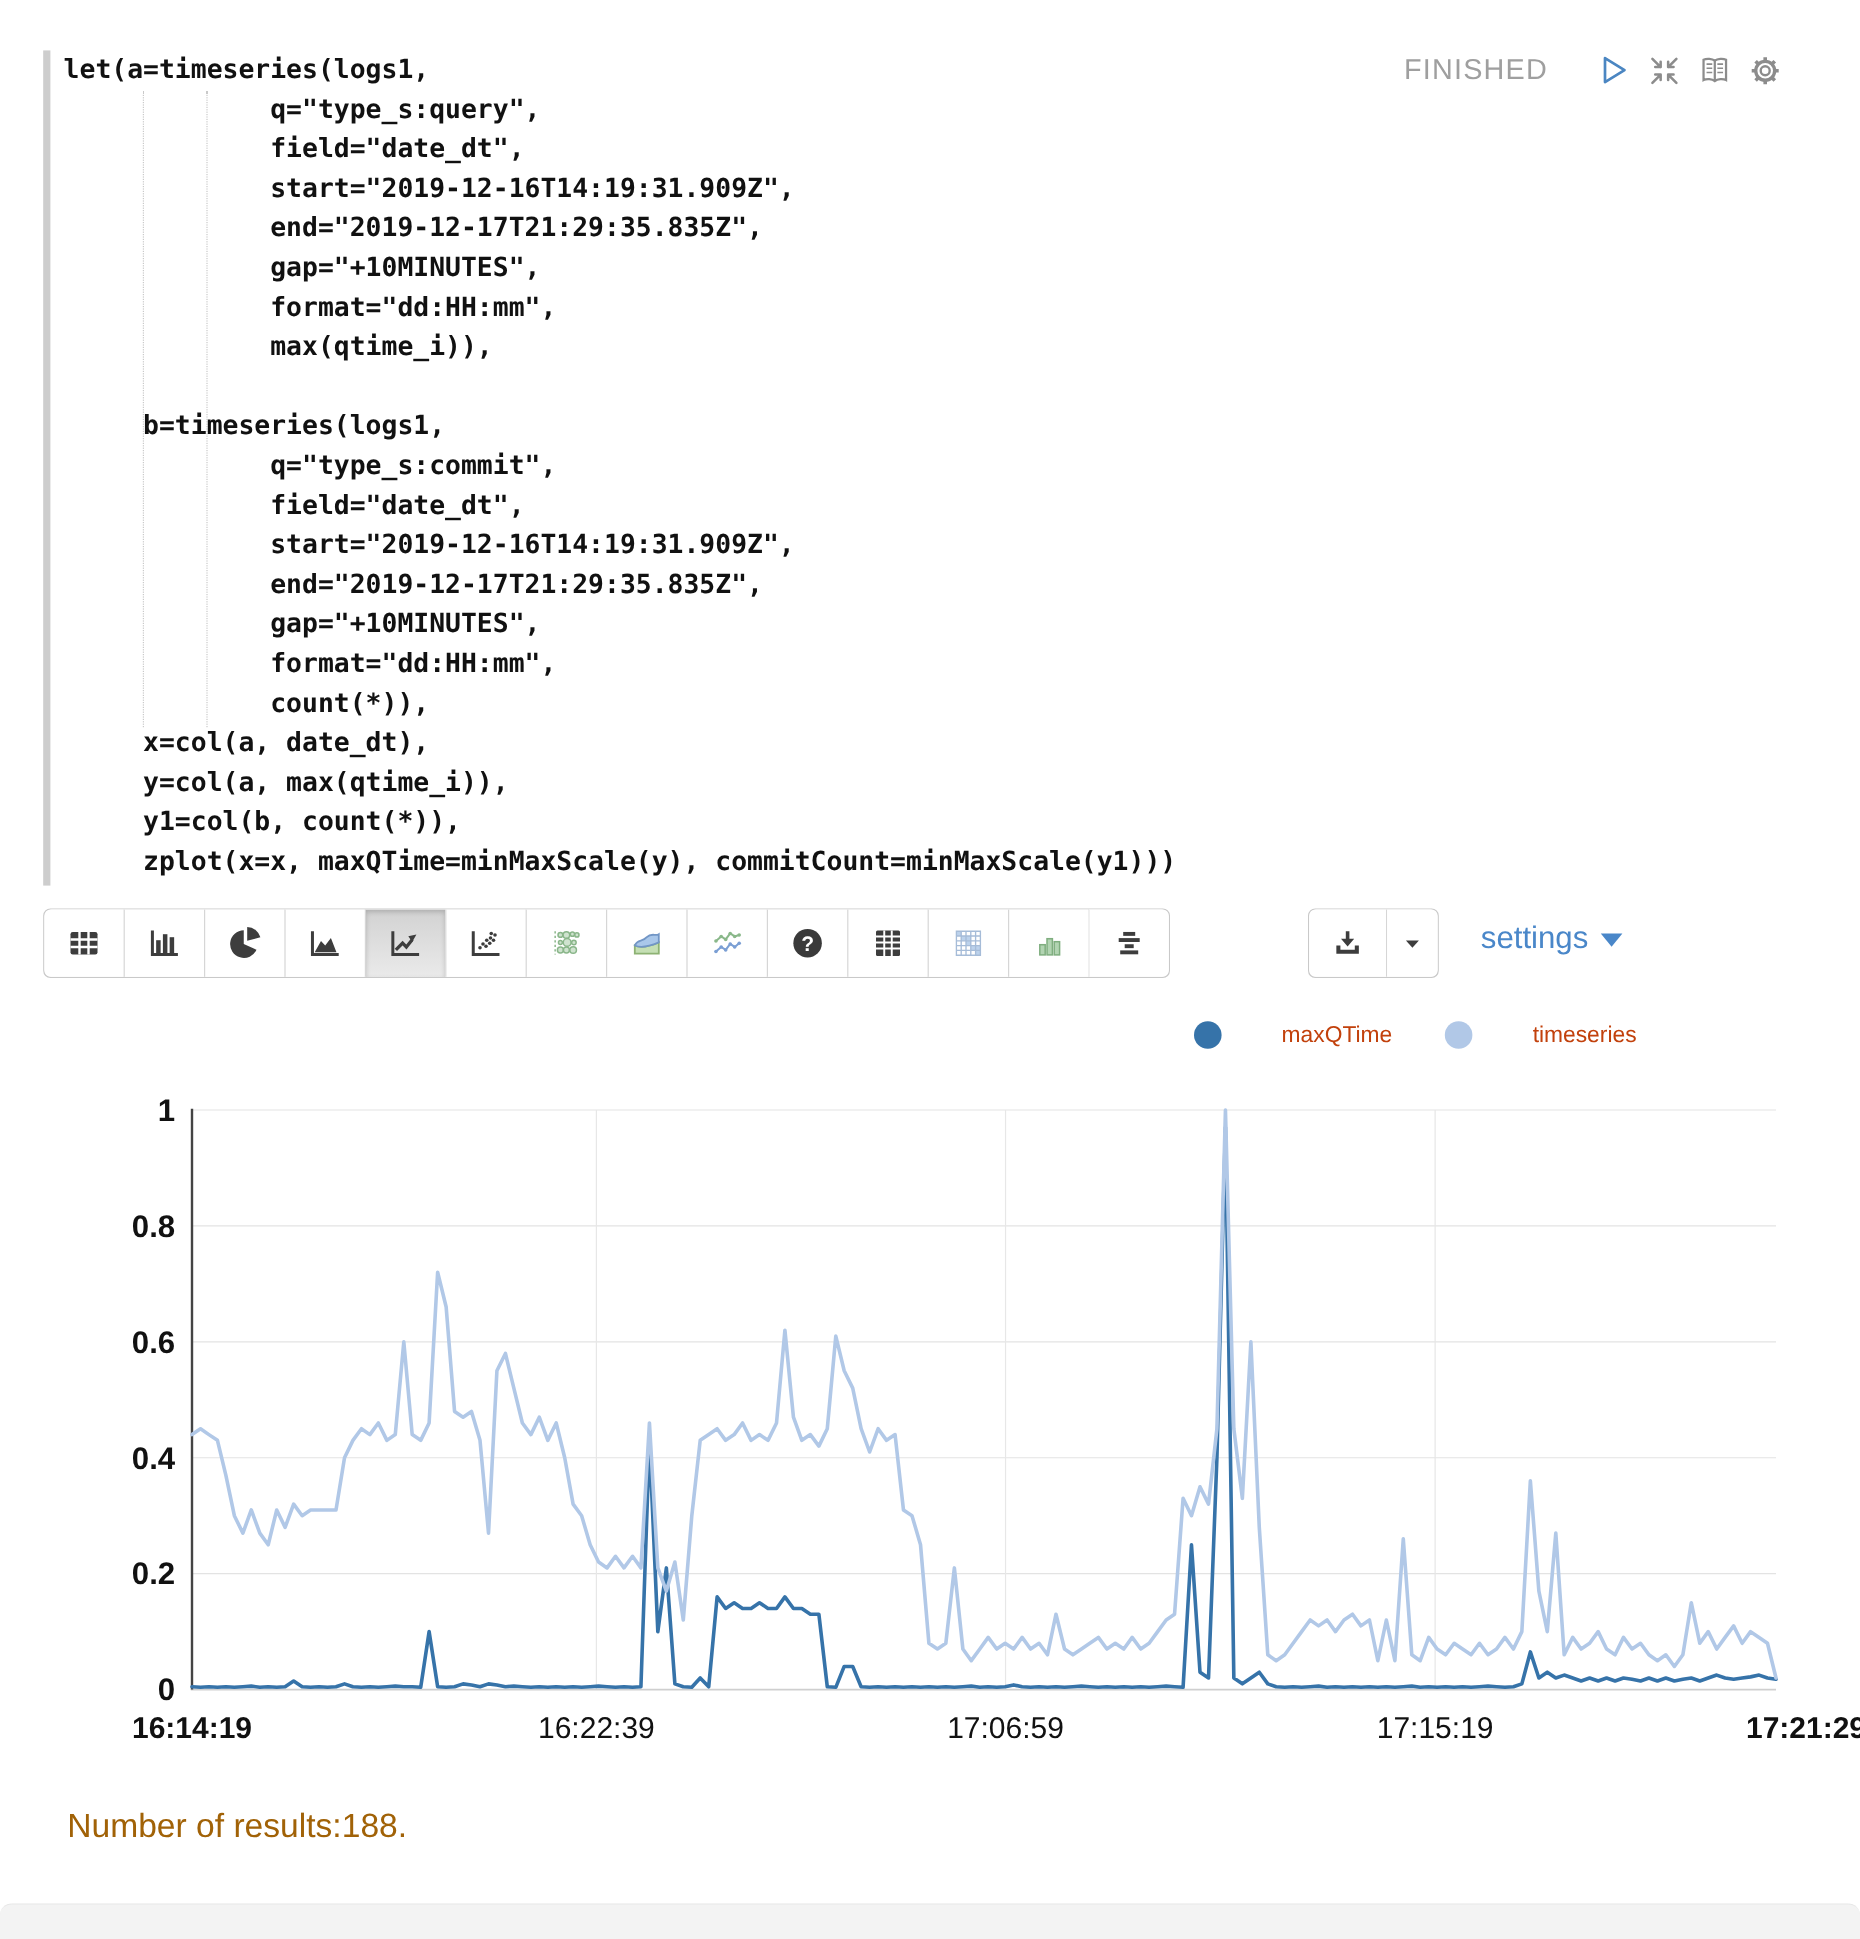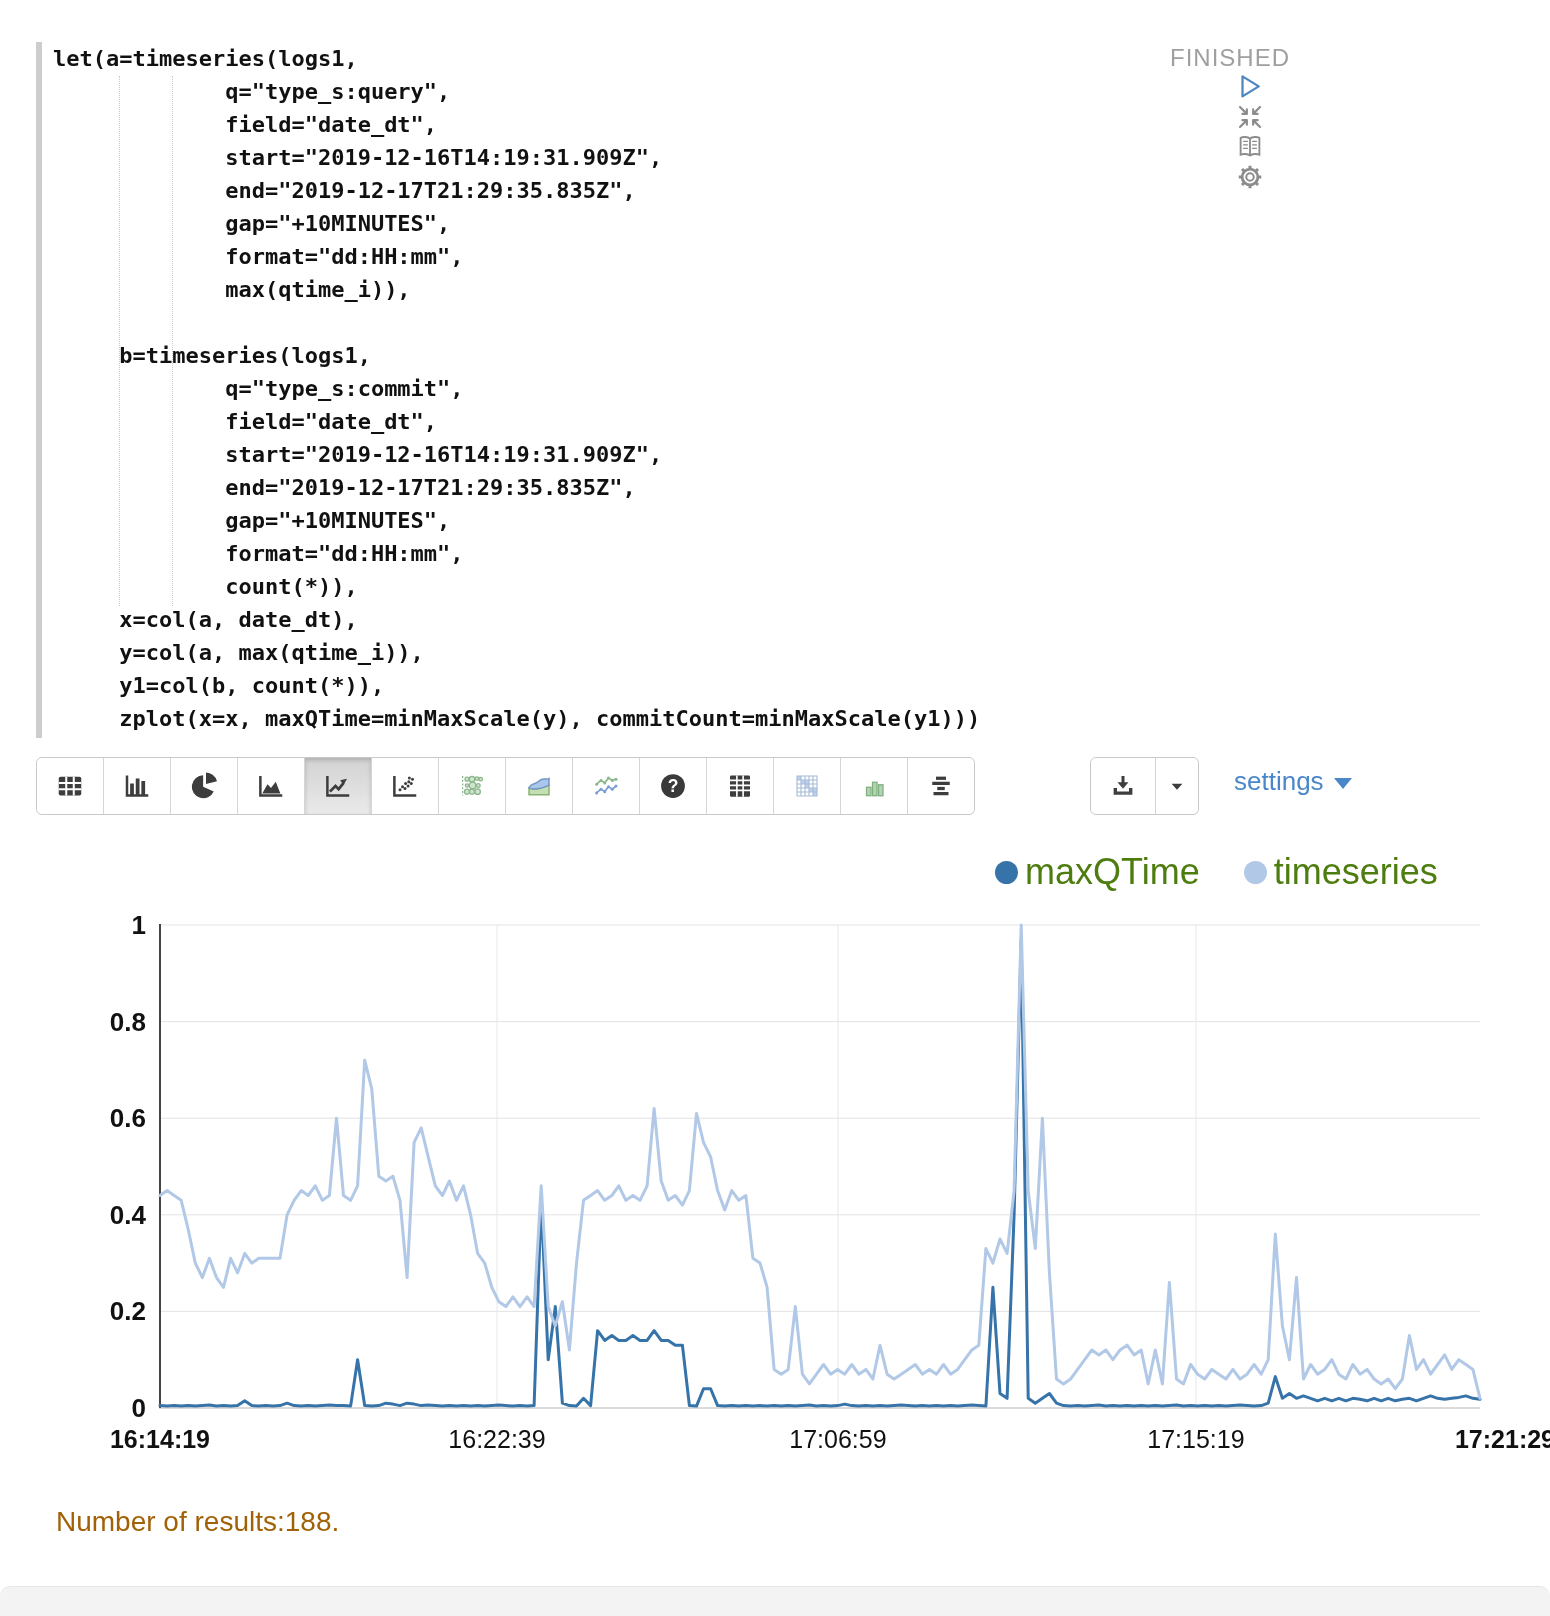--- a/index.html
+++ b/index.html
@@ -5,40 +5,40 @@
   html,body{margin:0;padding:0;}
   body{width:1550px;height:1616px;background:#ffffff;position:relative;overflow:hidden;
        font-family:"Liberation Sans",sans-serif;color:#1b1b1b;}
   
   .gutter-bar{position:absolute;left:36px;top:42px;width:6px;height:696px;background:#cdcdcd;}
   .indent-guide{position:absolute;top:76px;height:530px;border-left:1px dotted #c9c9c9;}
   .indent-guide.g1{left:119px;}
   .indent-guide.g2{left:172px;}
   pre.code{position:absolute;left:53px;top:42px;margin:0;
        font-family:"DejaVu Sans Mono",monospace;font-size:22px;line-height:33px;color:#111;white-space:pre;font-weight:bold;}
-  .status-row{position:absolute;top:44px;left:1170px;display:flex;align-items:center;flex-direction:column;}
+  .status-row{position:absolute;top:44px;left:1170px;display:flex;align-items:center;}
   .status-text{color:#9f9f9f;font-size:24px;letter-spacing:1px;margin-right:28px;}
   .pctl{width:30px;height:30px;margin-left:12px;display:inline-flex;align-items:center;justify-content:center;cursor:pointer;}
   
   .chart-toolbar{position:absolute;left:36px;top:757px;display:flex;border:1px solid #c9c9c9;border-radius:6px;background:#fff;}
   .tbtn{width:66px;height:56px;display:flex;align-items:center;justify-content:center;border-left:1px solid #d6d6d6;background:#fff;cursor:pointer;}
   .tbtn:first-child{border-left:none;border-radius:6px 0 0 6px;}
   .tbtn:last-child{border-radius:0 6px 6px 0;}
   .tbtn.selected{background:linear-gradient(#d2d2d2,#eaeaea);box-shadow:inset 0 2px 4px rgba(0,0,0,.18);}
   .export-group{position:absolute;left:1090px;top:757px;display:flex;border:1px solid #c9c9c9;border-radius:6px;background:#fff;}
   .export-group .tbtn{width:64px;}
   .export-group .tbtn + .tbtn{width:42px;}
   .settings-link{position:absolute;left:1234px;top:766px;font-size:26px;color:#4a87c9;cursor:pointer;display:flex;align-items:center;}
   .settings-caret{width:0;height:0;border-left:9px solid transparent;border-right:9px solid transparent;border-top:11px solid #4a87c9;margin-left:10px;margin-top:4px;}
   
   #chart-svg{position:absolute;left:0;top:850px;}
   .legend{position:absolute;top:851px;left:995px;display:flex;align-items:center;}
   .legend-item{display:flex;align-items:center;margin-right:44px;cursor:pointer;}
   .legend-dot{width:23px;height:23px;border-radius:50%;margin-right:7px;flex:none;}
-  .legend-label{font-size:36px;color:#4d7c0f;}
+  .legend-label{font-size:19px;color:#c2410c;margin-left:43px;}
   .results-line{position:absolute;left:56px;top:1506px;font-size:28px;color:#a16207;}
   .footer-band{position:absolute;left:0;right:0;top:1586px;height:30px;background:#f3f3f3;border-top:1px solid #e7e7e7;border-radius:10px 10px 0 0;}
 </style>
 </head>
 <body>
 
 <div class="gutter-bar"></div>
 <div class="indent-guide g1"></div>
 <div class="indent-guide g2"></div>
 <pre class="code">let(a=timeseries(logs1,

